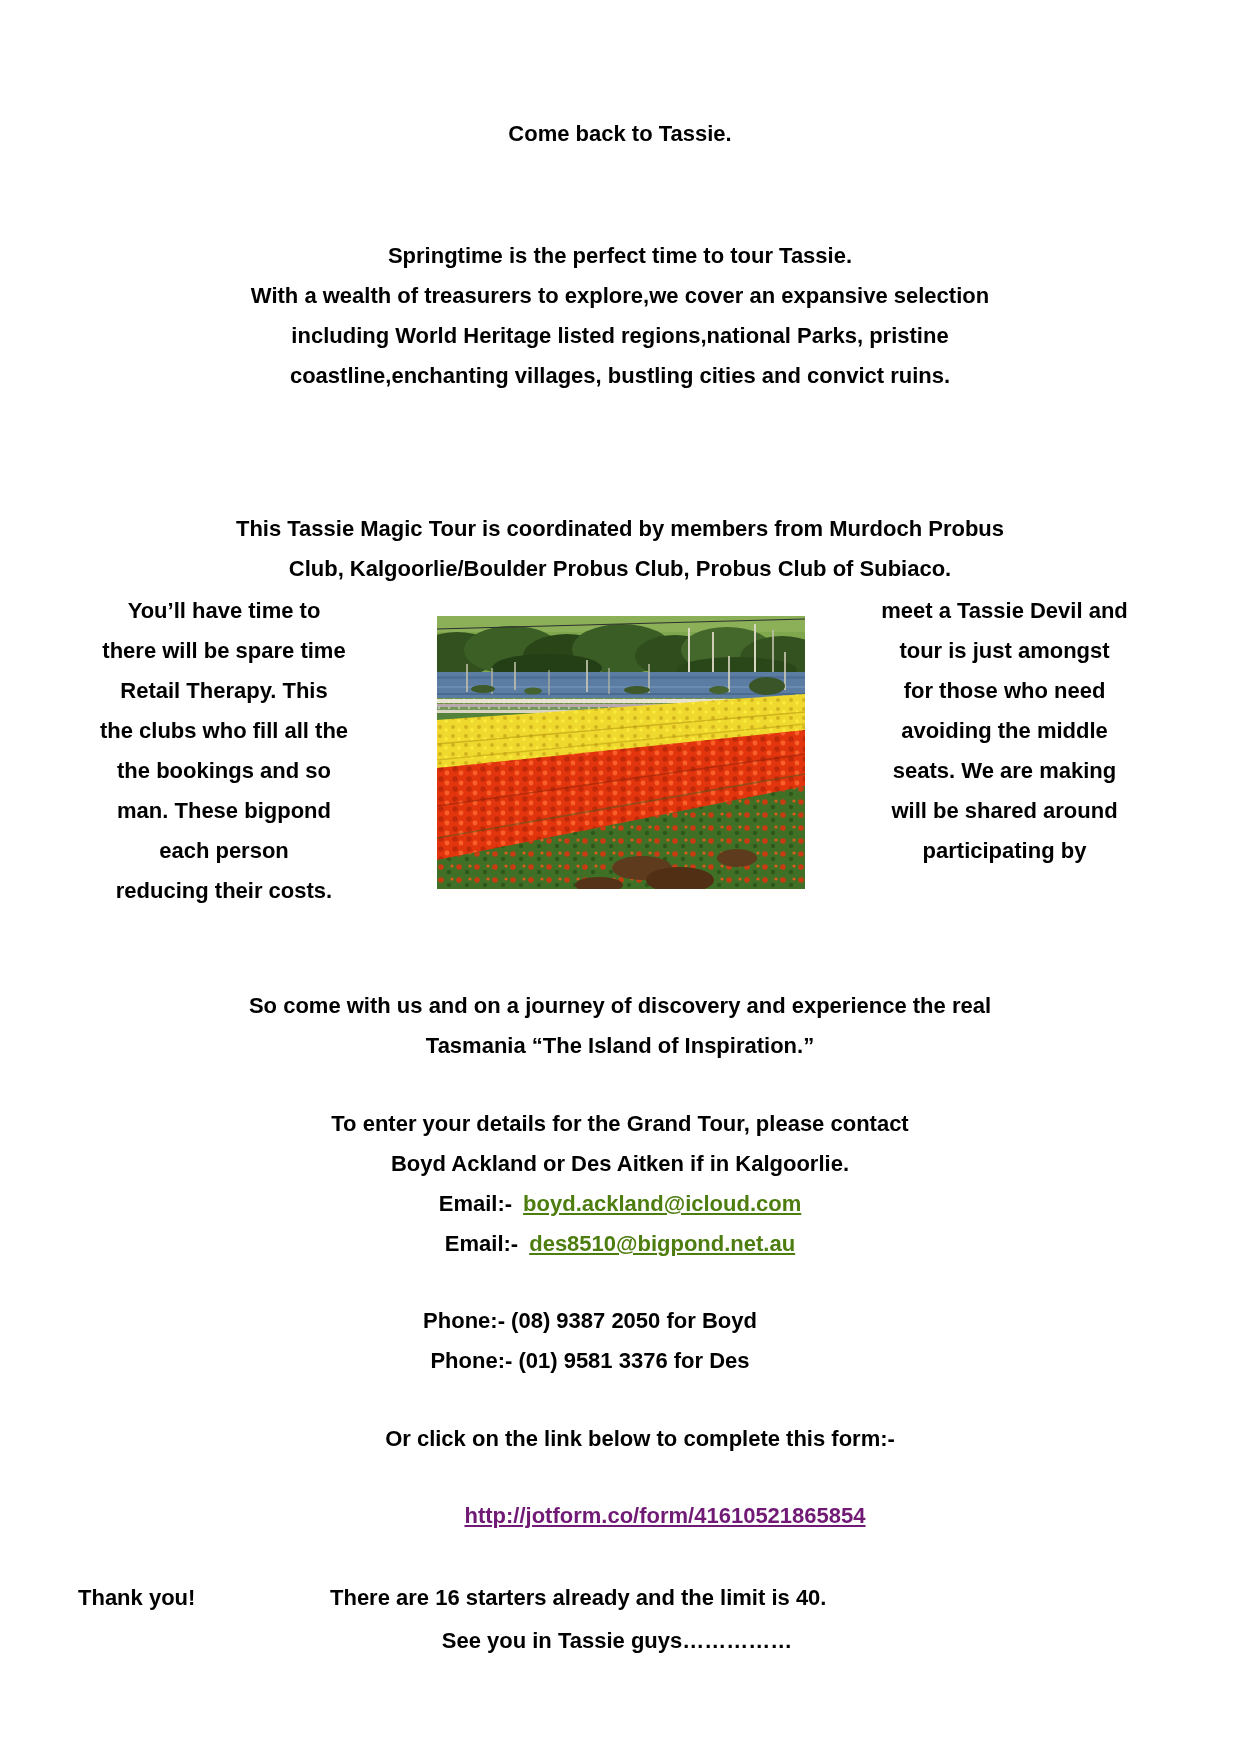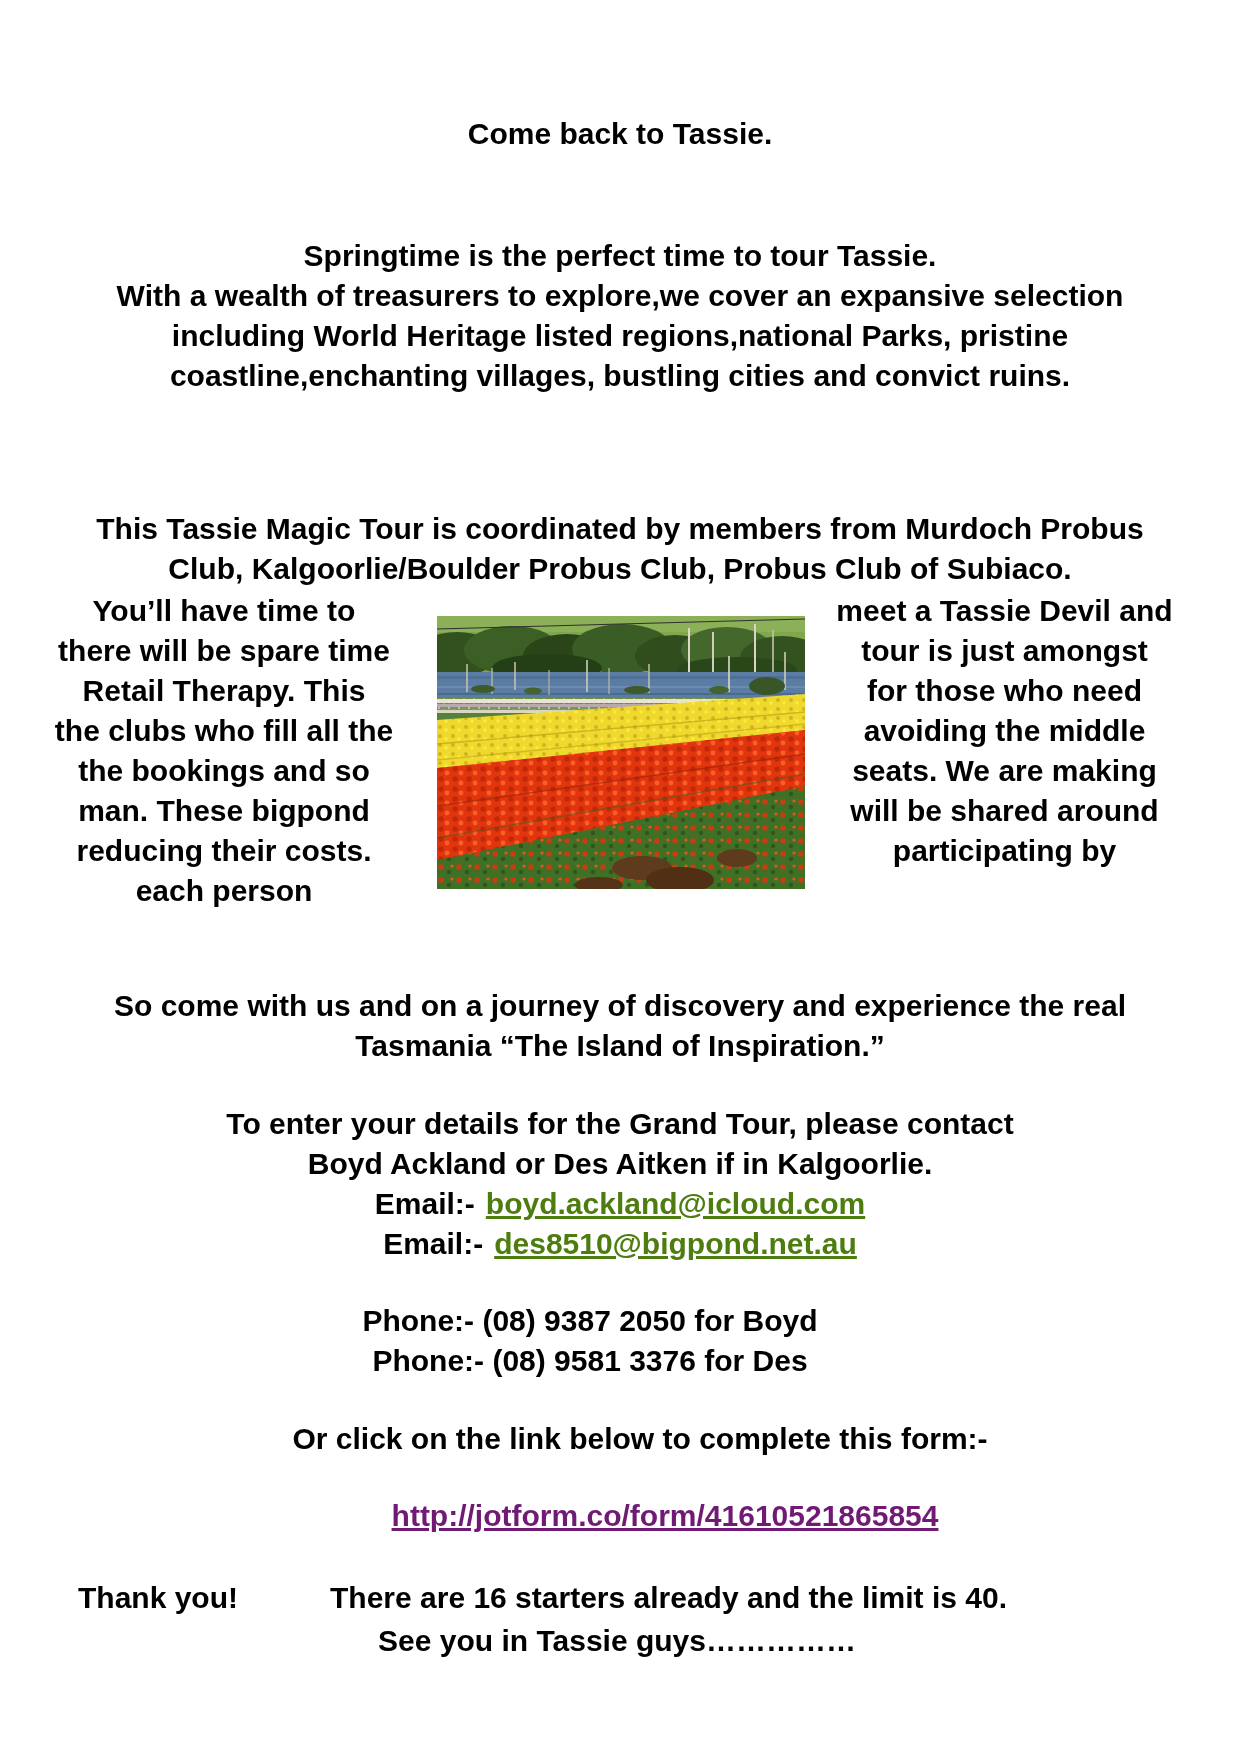--- a/index.html
+++ b/index.html
@@ -2,21 +2,21 @@
 <html><head>
 <meta charset="utf-8">
 <style>
   html,body{margin:0;padding:0;}
   body{
     width:1240px;height:1754px;position:relative;overflow:hidden;
     background:#ffffff;color:#000;
     font-family:"Liberation Sans",sans-serif;font-weight:bold;
   }
   .abs{position:absolute;}
-  .line{font-size:30px;line-height:40px;white-space:nowrap;}
+  .line{font-size:22px;line-height:40px;white-space:nowrap;}
   .center{text-align:center;}
   .w-full{width:1240px;left:0;}
   a{color:#4d7c0f;text-decoration:underline;}
   .email-label{margin-right:11px;}
   #jotform-link a{color:#701a75;}
   .photo{left:437px;top:616px;width:368px;height:273px;}
   .photo svg{display:block;}
 </style>
 </head>
 <body>
@@ -35,22 +35,22 @@
   <div class="line">Club, Kalgoorlie/Boulder Probus Club, Probus Club of Subiaco.</div>
 </section>
 
 <div class="abs center" style="top:591px;left:20px;width:408px;">
   <div class="line">You’ll have time to</div>
   <div class="line">there will be spare time</div>
   <div class="line">Retail Therapy. This</div>
   <div class="line">the clubs who fill all the</div>
   <div class="line">the bookings and so</div>
   <div class="line">man. These bigpond</div>
+  <div class="line">each person</div>
   <div class="line">reducing their costs.</div>
-  <div class="line">each person</div>
 </div>
 
 <div class="abs photo">
   <svg width="368" height="273" viewBox="0 0 368 273" xmlns="http://www.w3.org/2000/svg">
     <defs>
       <pattern id="pyd" width="13" height="9" patternUnits="userSpaceOnUse">
         <circle cx="3" cy="3" r="2" fill="#c9a818"></circle>
         <circle cx="9" cy="6" r="1.7" fill="#fff23f"></circle>
       </pattern>
       <pattern id="prd" width="14" height="10" patternUnits="userSpaceOnUse">
@@ -168,21 +168,21 @@
   <div class="line">
     <span class="email-label">Email:-</span><a href="#">boyd.ackland@icloud.com</a>
   </div>
   <div class="line">
     <span class="email-label">Email:-</span><a href="#">des8510@bigpond.net.au</a>
   </div>
 </section>
 
 <section class="abs center" style="top:1301px;left:0;width:1180px;">
   <div class="line">Phone:- (08) 9387 2050 for Boyd</div>
-  <div class="line">Phone:- (08) 9581 3376 for Des</div>
+  <div class="line">Phone:- (01) 9581 3376 for Des</div>
 </section>
 
 <div class="abs center line" style="top:1419px;left:40px;width:1200px;">Or click on the link below to complete this form:-</div>
 
 <div class="abs center line" style="top:1496px;left:90px;width:1150px;" id="jotform-link">
   <a href="#">http://jotform.co/form/41610521865854</a>
 </div>
 
 <div class="abs line" style="top:1578px;left:70px;margin-left:8px;">Thank you!</div>
 <div class="abs line" style="top:1578px;left:330px;">There are 16 starters already and the limit is 40.</div>

